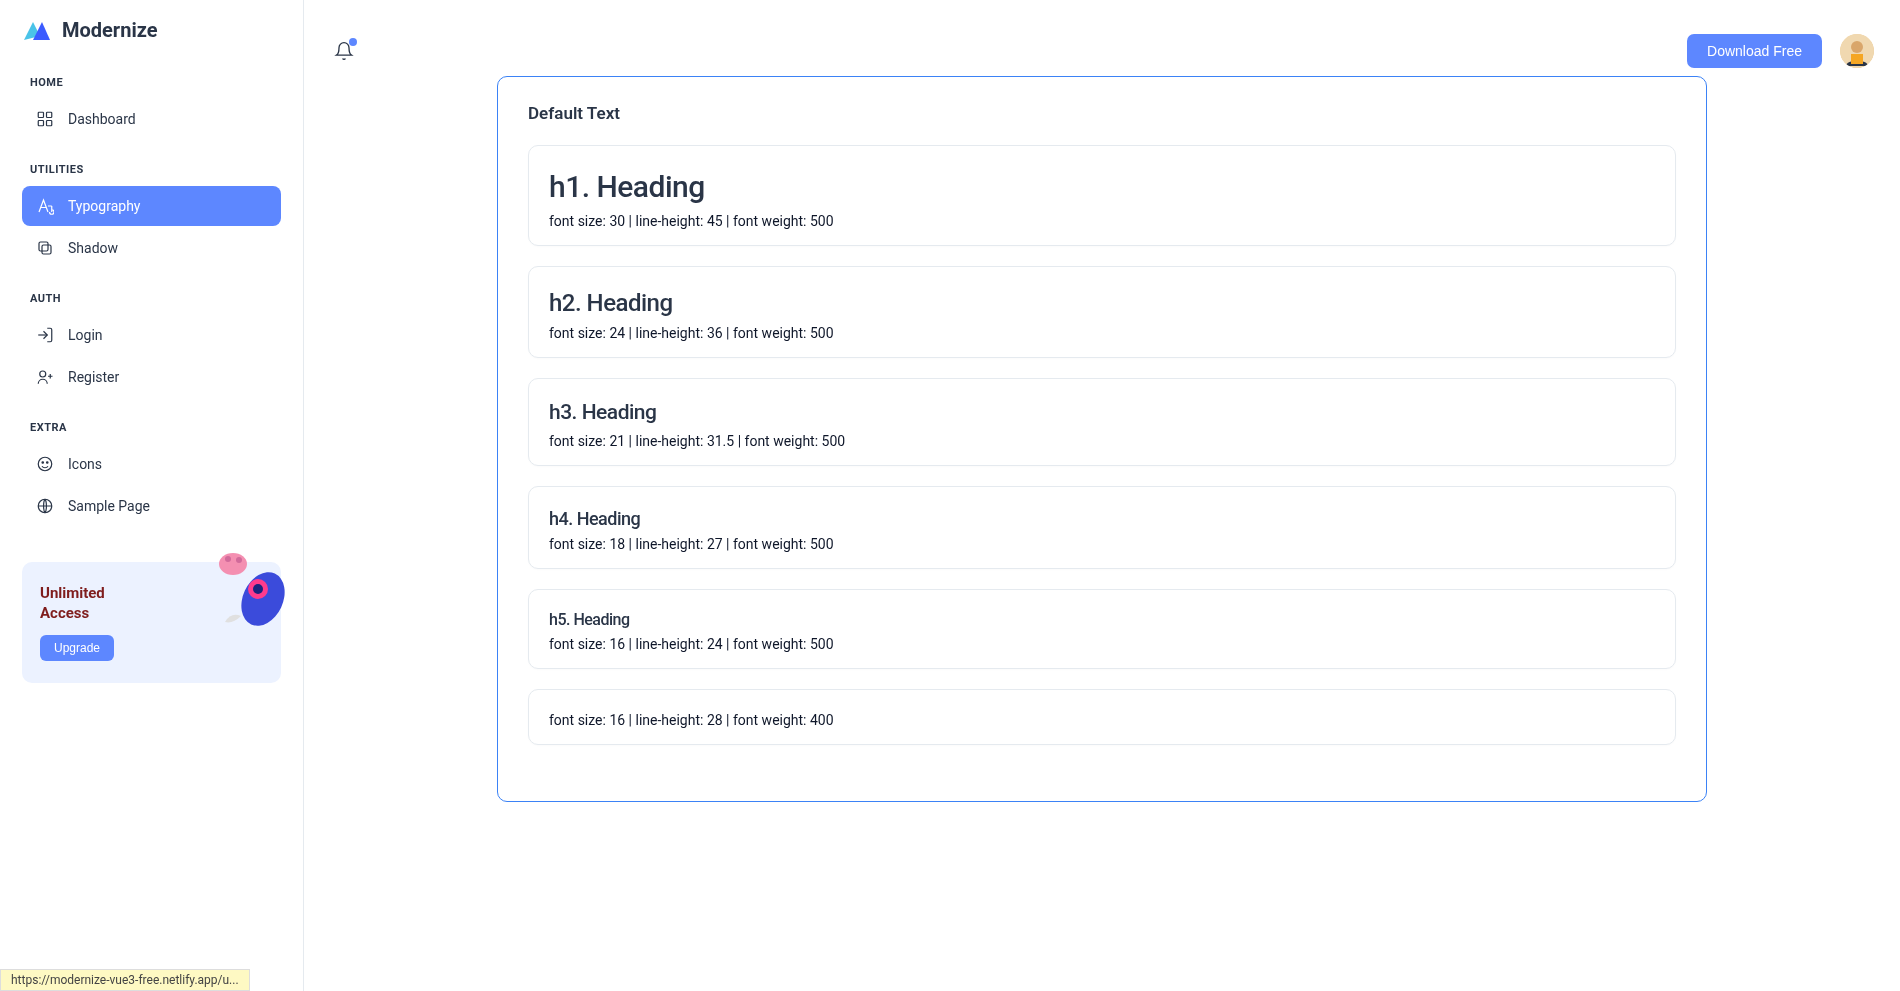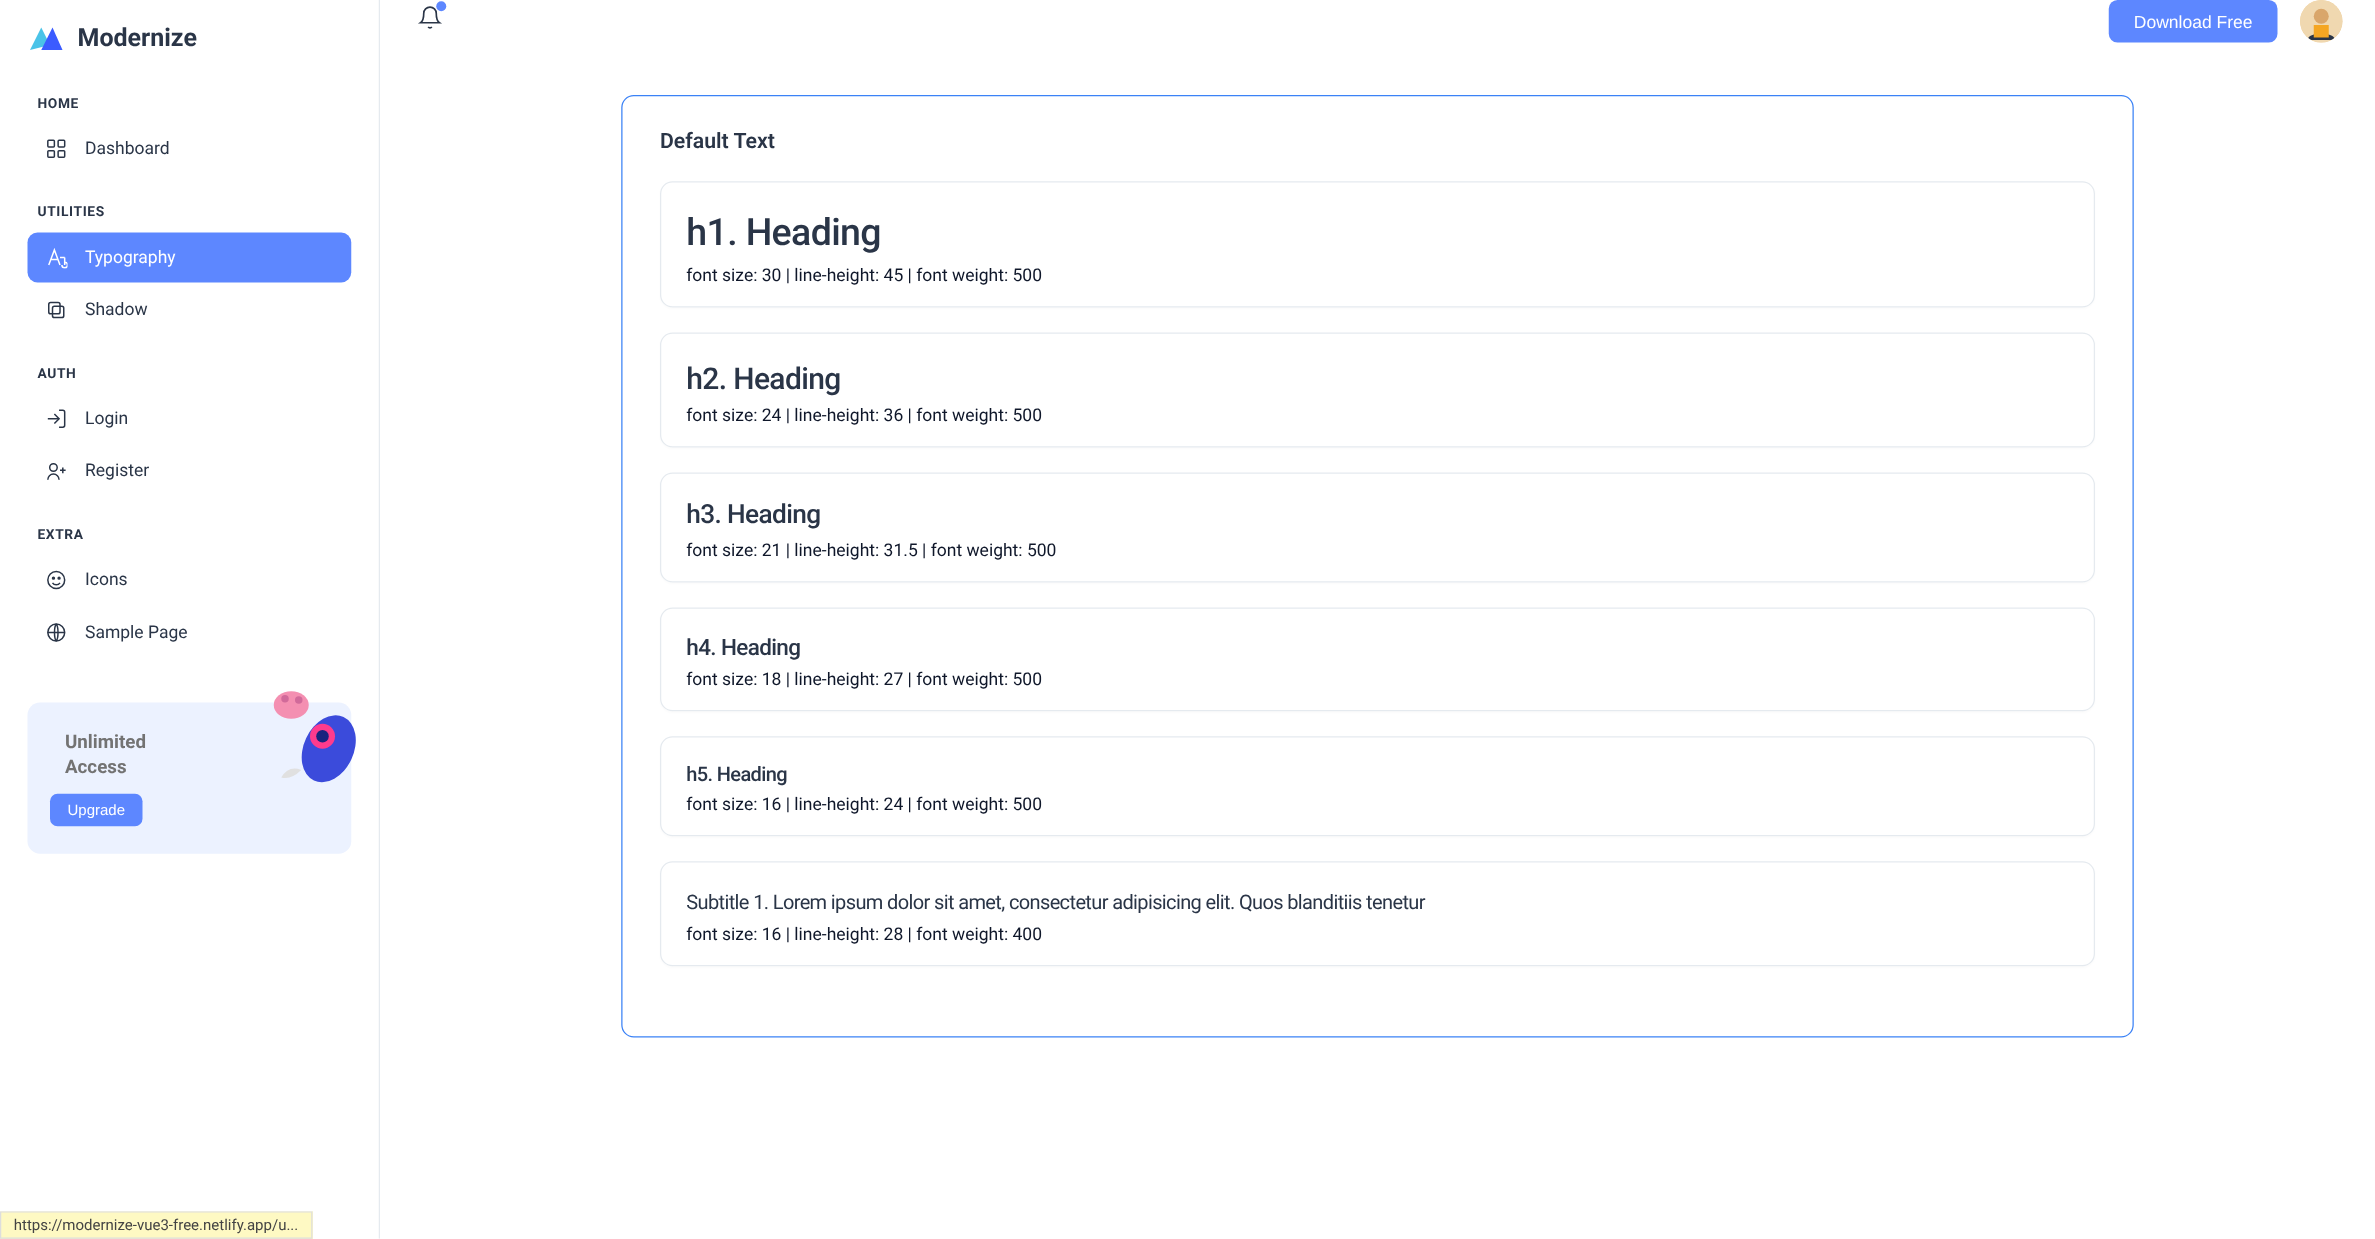--- a/index.html
+++ b/index.html
@@ -46,21 +46,21 @@
 .nav-icon svg { width: 18px; height: 18px; stroke: currentColor; fill: none; stroke-width: 1.6; }
 
 .promo-card {
   margin-top: 36px;
   background: #ecf2ff;
   border-radius: 10px;
   padding: 22px 18px;
   position: relative;
   overflow: visible;
 }
-.promo-title { font-size: 15px; font-weight: 700; color: #737373; line-height: 1.3; max-width: 90px; margin-left: 12px; }
+.promo-title { font-size: 15px; font-weight: 700; color: #7f1d1d; line-height: 1.3; max-width: 90px; }
 .promo-btn {
   margin-top: 12px;
   background: #5d87ff;
   color: #fff;
   border: none;
   padding: 6px 14px;
   border-radius: 6px;
   font-size: 12px;
   cursor: pointer;
 }
@@ -70,21 +70,21 @@
   top: -18px;
   width: 90px;
   height: 90px;
 }
 
 
 .main { flex: 1; display: flex; flex-direction: column; }
 .topbar {
   height: 68px;
   display: flex;
-  align-items: flex-start;
+  align-items: flex-end;
   padding: 0 26px;
   justify-content: space-between;
   gap: 48px;
 }
 .topbar-left { display: flex; align-items: center; gap: 18px; }
 .bell-btn { position: relative; background: none; border: none; cursor: pointer; color: #2a3547; padding: 4px; }
 .bell-btn .dot { position: absolute; top: 1px; right: 1px; width: 8px; height: 8px; border-radius: 50%; background: #5d87ff; }
 .topbar-right { display: flex; align-items: center; gap: 18px; }
 .download-btn {
   background: #5d87ff;
@@ -280,21 +280,20 @@
             </div>
             <div class="spec-card">
               <div class="spec-heading" style="font-size: 18px; line-height: 27px; font-weight: 500;">h4. Heading</div>
               <div class="spec-meta">font size: 18 | line-height: 27 | font weight: 500</div>
             </div>
             <div class="spec-card">
               <div class="spec-heading" style="font-size: 16px; line-height: 24px; font-weight: 500;">h5. Heading</div>
               <div class="spec-meta">font size: 16 | line-height: 24 | font weight: 500</div>
             </div>
             <div class="spec-card">
-              <div class="spec-heading" style="font-size: 16px; line-height: 28px; font-weight: 400;">Subtitle 1. Lorem ipsum dolor sit amet, consectetur adipisicing elit. Quos blanditiis tenetur</div>
               <div class="spec-meta">font size: 16 | line-height: 28 | font weight: 400</div>
             </div>
           </div>
       </div>
     </div>
   </main>
 </div>
 
 <div class="status-bar">https://modernize-vue3-free.netlify.app/u...</div>
 

